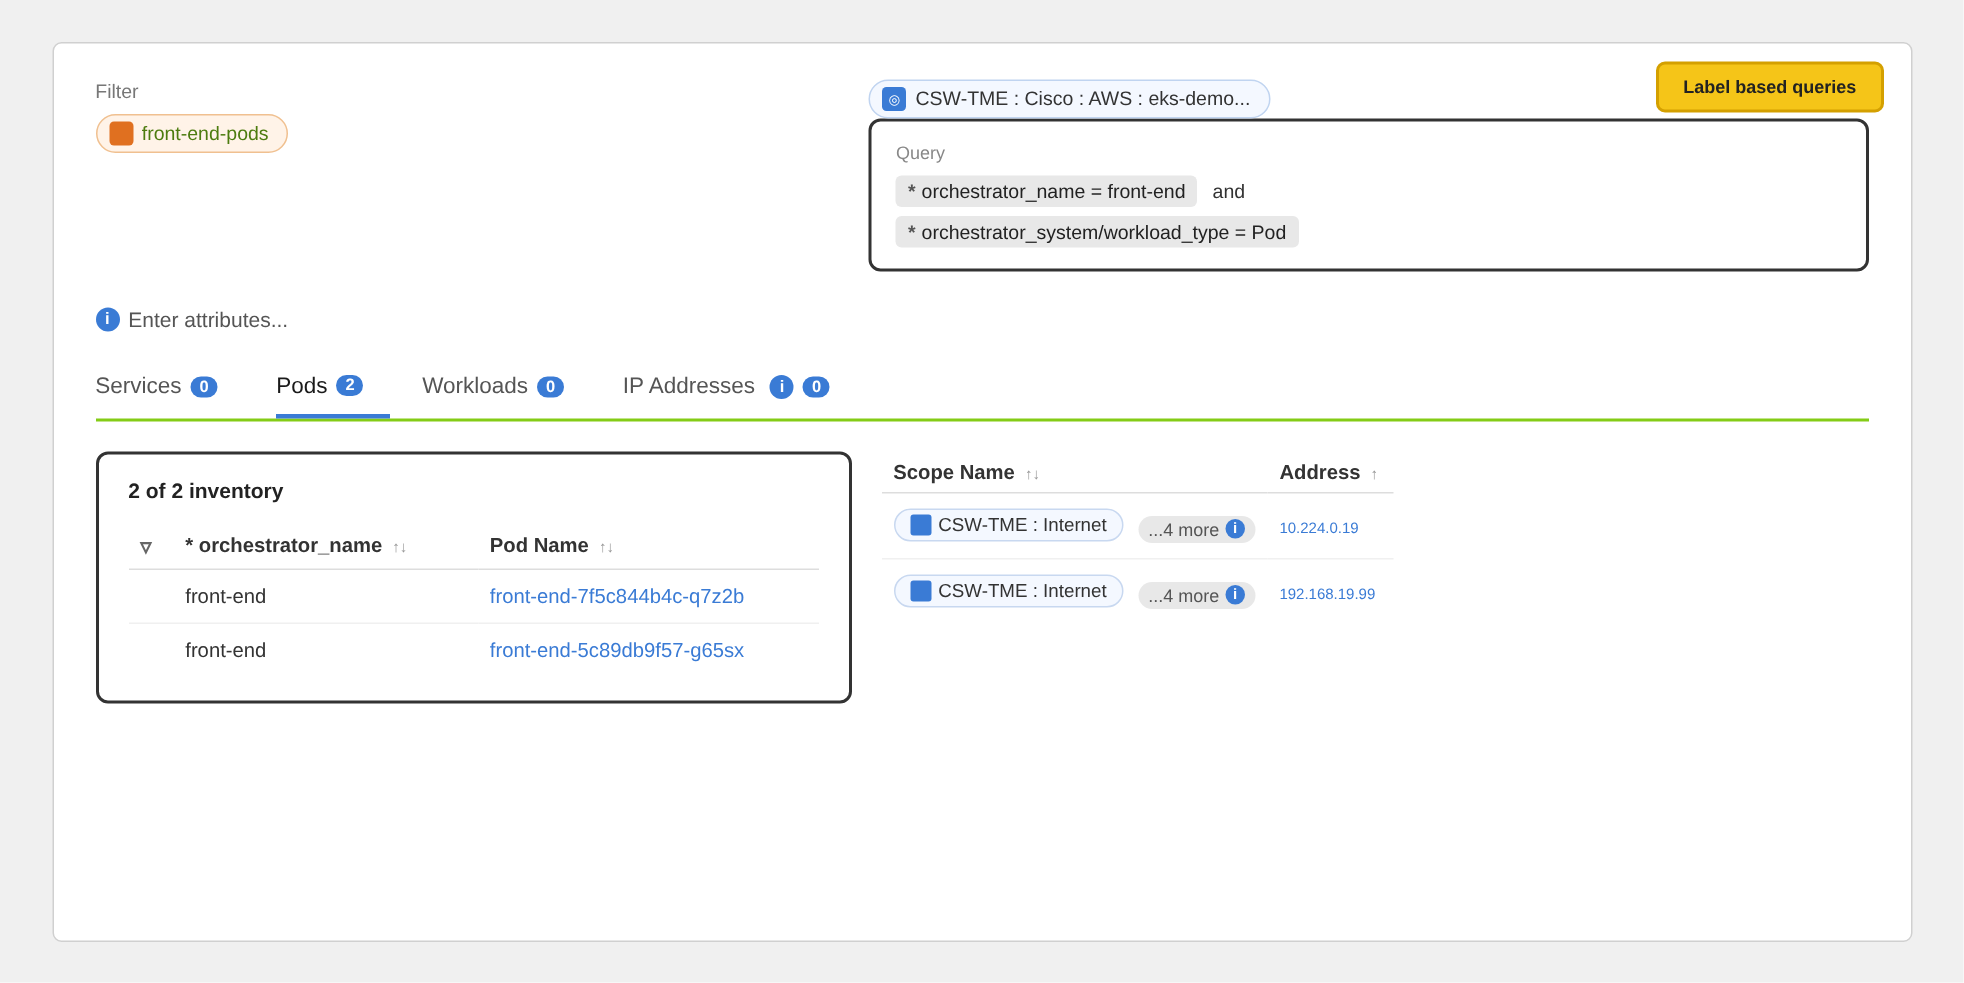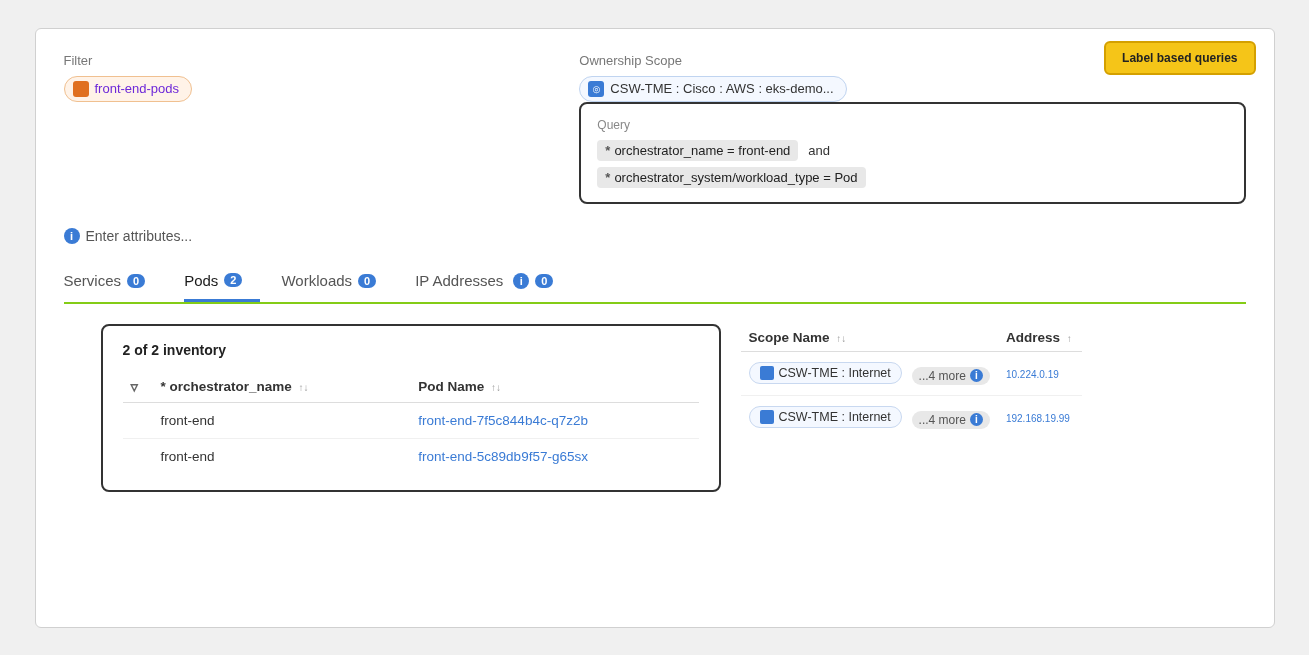--- a/index.html
+++ b/index.html
@@ -41,21 +41,21 @@
     }
     .filter-tag {
       display: inline-flex;
       align-items: center;
       gap: 6px;
       background: #fff3e8;
       border: 1px solid #f0c090;
       border-radius: 14px;
       padding: 4px 12px 4px 8px;
       font-size: 13px;
-      color: #6d28d9;
+      color: #4d7c0f;
     }
     .filter-tag-icon {
       width: 16px;
       height: 16px;
       background: #e07020;
       border-radius: 3px;
       display: inline-block;
     }
     .ownership-tag {
       display: inline-flex;
@@ -187,22 +187,21 @@
       padding: 1px 6px;
       min-width: 18px;
       text-align: center;
     }
     
     .table-section {
       border: 2px solid #333;
       border-radius: 8px;
       padding: 16px 20px 16px 20px;
       display: inline-block;
-      width: 620px;
-      margin-left: 37px;
+      width: 504px;
     }
     .inventory-label {
       font-size: 14px;
       font-weight: 600;
       color: #222;
       margin-bottom: 14px;
     }
     table {
       width: 100%;
       border-collapse: collapse;
@@ -298,21 +297,20 @@
 
     <div class="filter-section">
       <div class="section-label">Filter</div>
       <div class="filter-tag">
         <span class="filter-tag-icon"></span>
         <span>front-end-pods</span>
       </div>
     </div>
 
     <div class="ownership-section">
-      <div class="section-label">Ownership Scope</div>
       <div class="ownership-tag">
         <span class="ownership-tag-icon">◎</span>
         <span>CSW-TME : Cisco : AWS : eks-demo...</span>
       </div>
 
       
       <div class="query-box">
         <div class="query-label">Query</div>
         <div class="query-row">
           <span class="query-chip">

